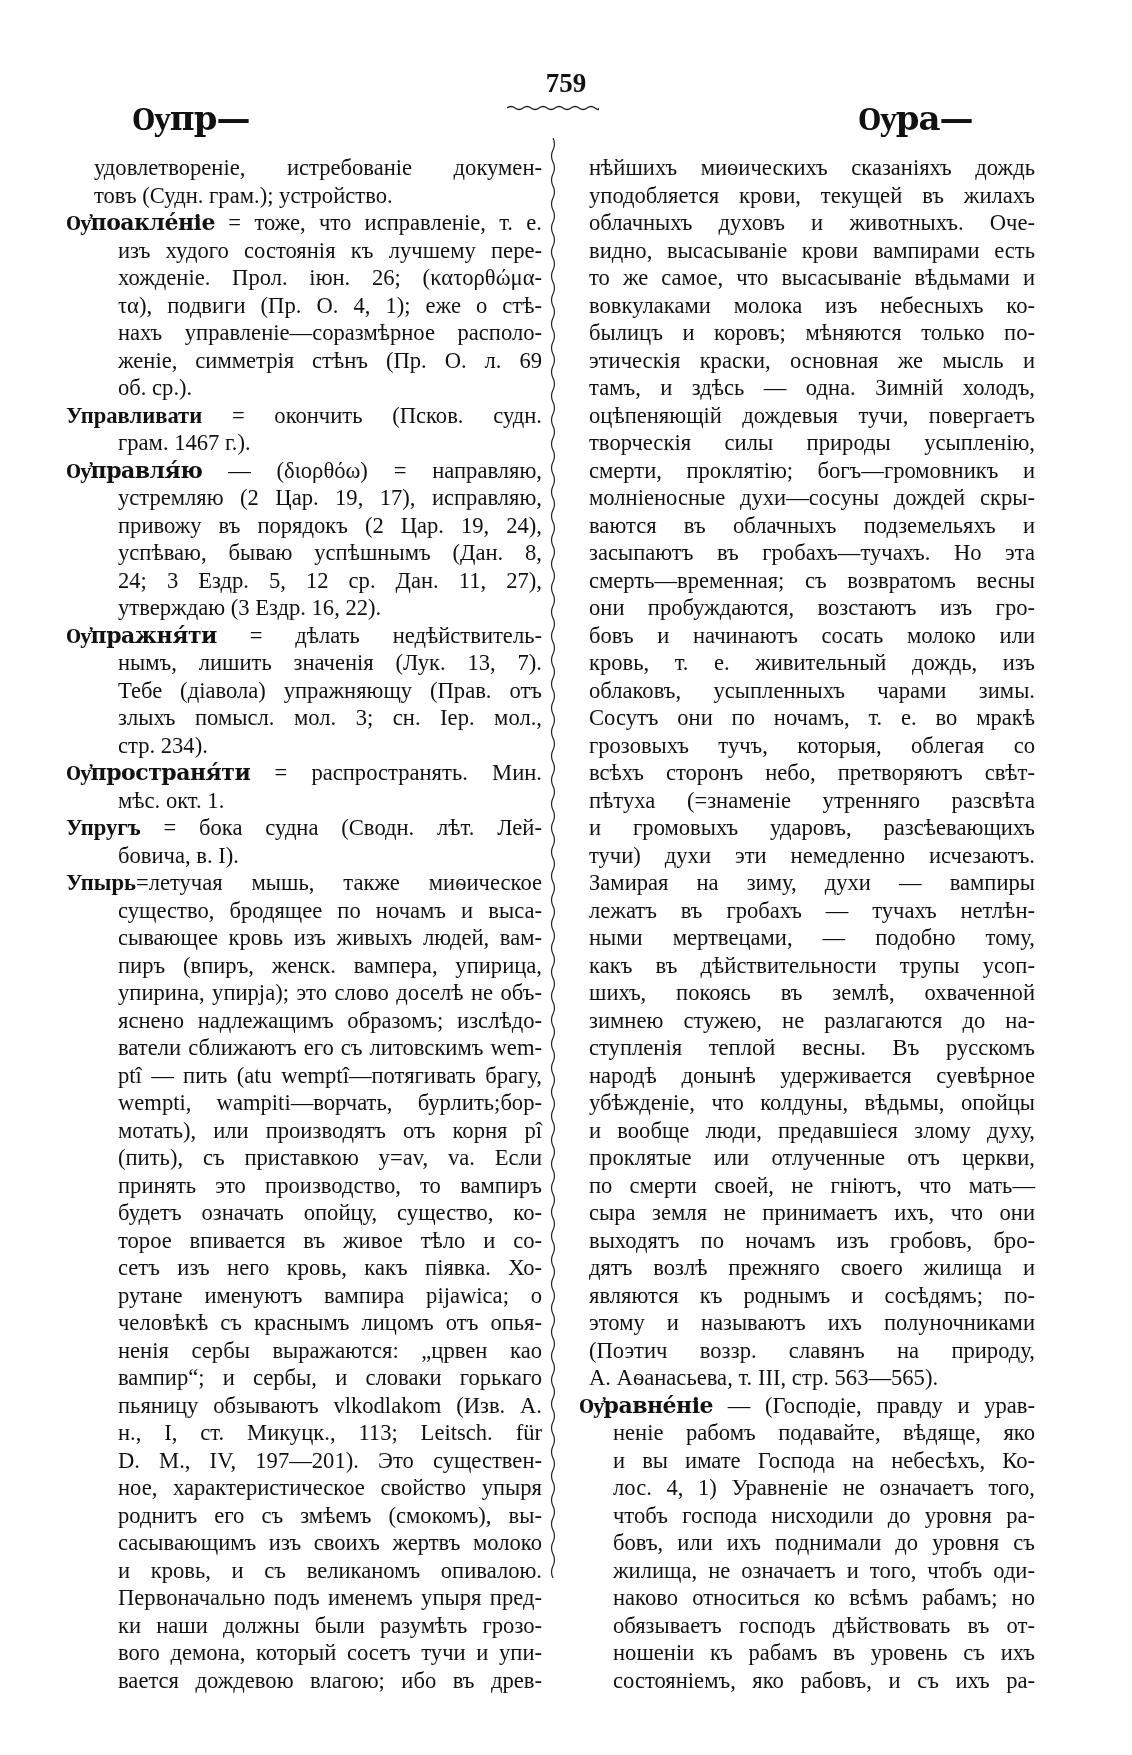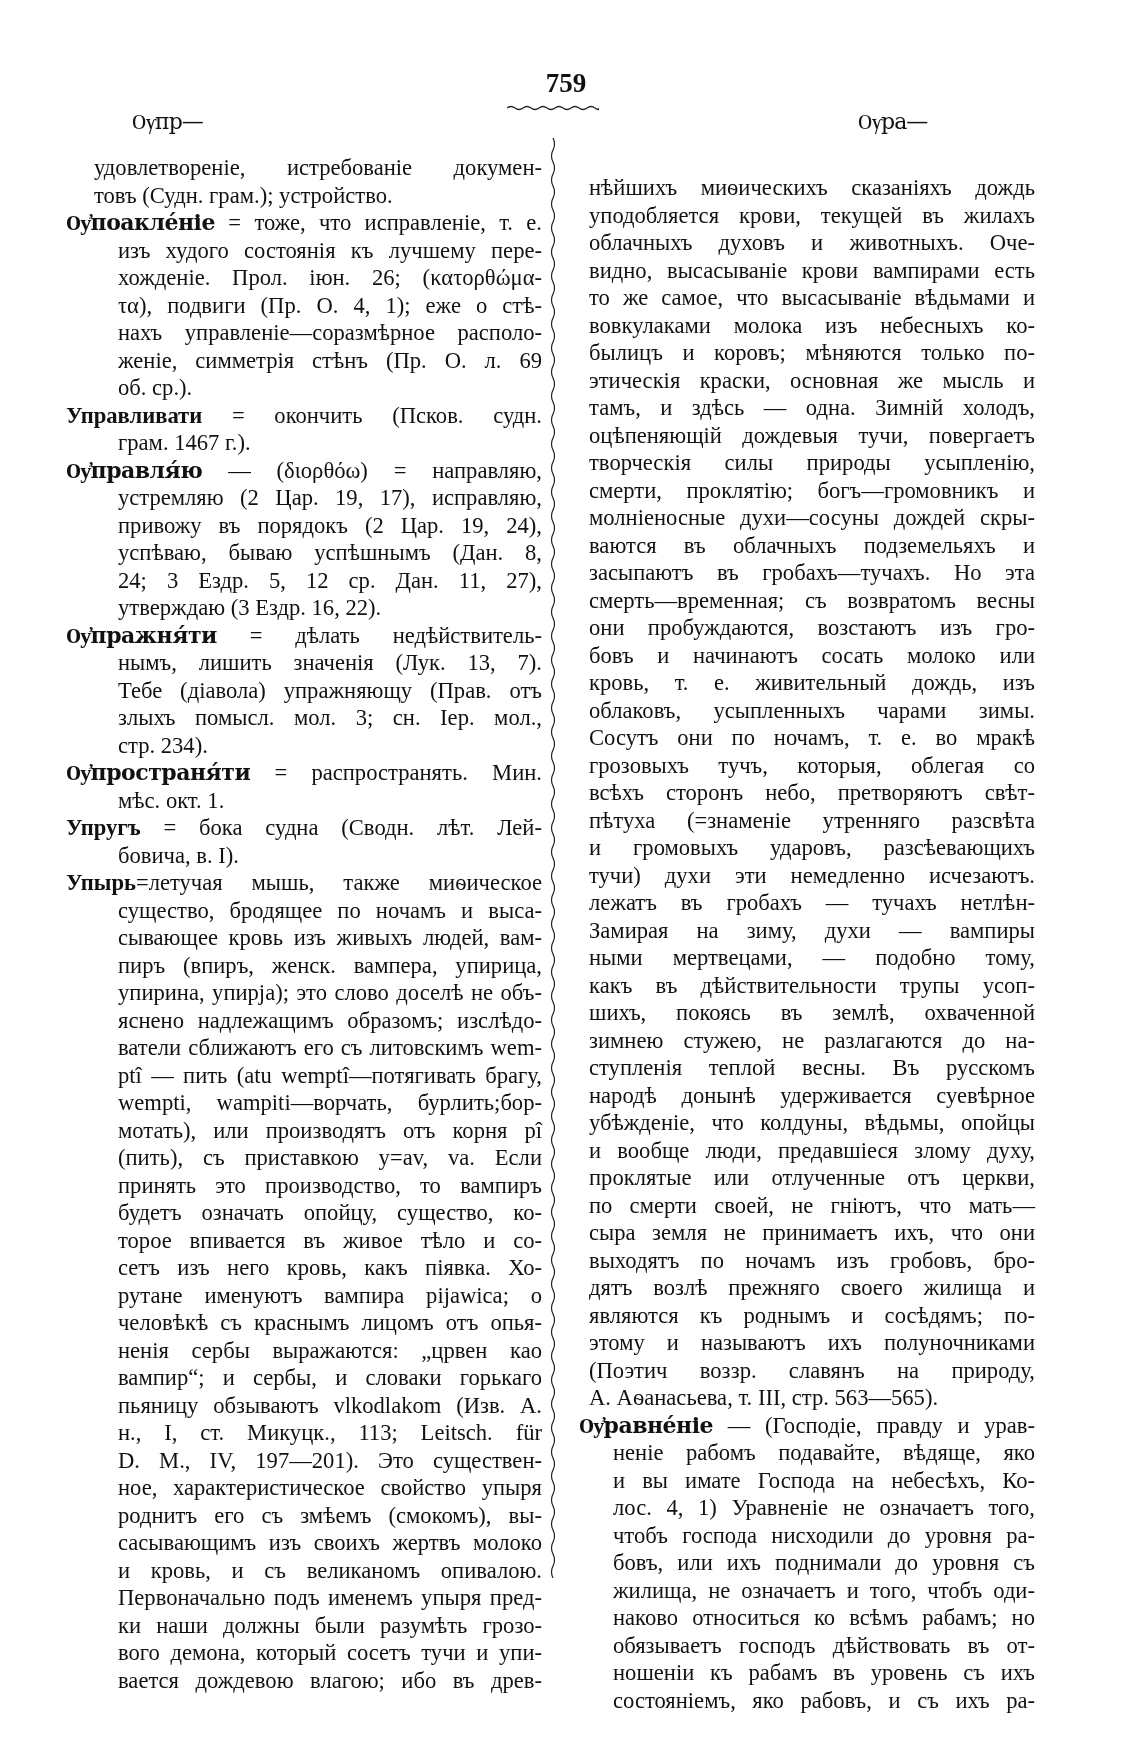--- a/index.html
+++ b/index.html
@@ -1,27 +1,27 @@
 <!DOCTYPE html>
 <html><head>
 <meta charset="utf-8">
 <style>
   html, body { margin: 0; padding: 0; background: #ffffff; }
   body { width: 1132px; height: 1755px; position: relative; overflow: hidden;
          font-family: "Liberation Serif", "DejaVu Serif", serif; color: #111; }
   .page-number { position: absolute; top: 68px; left: 0; width: 1132px; text-align: center;
          font-size: 27px; font-weight: bold; letter-spacing: 0px; }
   .wavy { position: absolute; top: 104px; left: 507px; width: 92px; height: 8px; }
-  .running-head { position: absolute; top: 109px; font-size: 22px;
-         font-family: "DejaVu Serif", serif; font-weight: normal; letter-spacing: -1px; }
+  .running-head { position: absolute; top: 98px; font-size: 34px;
+         font-family: "DejaVu Serif", serif; font-weight: bold; letter-spacing: -1px; }
   .running-head.left { left: 132px; }
   .running-head.right { left: 858px; }
   .column { position: absolute; top: 154px; width: 448px; font-size: 22.6px; line-height: 27.5px; }
   .col-left { left: 94px; }
-  .col-right { left: 589px; width: 446px; margin-top: 20px; }
+  .col-right { left: 589px; width: 446px; }
   .line { display: block; white-space: nowrap; text-align: justify; text-align-last: justify;
           padding-left: 24px; height: 27.5px; }
   .line.first { padding-left: 0; margin-left: -24px; }
   .col-left .line.first { margin-left: -28px; }
   .line.last { text-align-last: left; }
   .line.cont { padding-left: 0; }
   .col-right .line { padding-left: 0; }
   .col-right .line.indent { padding-left: 24px; }
   .col-right .line.first { margin-left: -10px; padding-left: 0; }
   .hw-slav { font-family: "DejaVu Serif", serif; font-weight: bold; font-size: 22px; letter-spacing: -0.5px; }
@@ -122,22 +122,22 @@
     <div class="line cont">они пробуждаются, возстаютъ изъ гро-</div>
     <div class="line cont">бовъ и начинаютъ сосать молоко или</div>
     <div class="line cont">кровь, т. е. живительный дождь, изъ</div>
     <div class="line cont">облаковъ, усыпленныхъ чарами зимы.</div>
     <div class="line cont">Сосутъ они по ночамъ, т. е. во мракѣ</div>
     <div class="line cont">грозовыхъ тучъ, которыя, облегая со</div>
     <div class="line cont">всѣхъ сторонъ небо, претворяютъ свѣт-</div>
     <div class="line cont">пѣтуха (=знаменіе утренняго разсвѣта</div>
     <div class="line cont">и громовыхъ ударовъ, разсѣевающихъ</div>
     <div class="line cont">тучи) духи эти немедленно исчезаютъ.</div>
+    <div class="line cont">Замирая на зиму, духи — вампиры</div>
     <div class="line cont">лежатъ въ гробахъ — тучахъ нетлѣн-</div>
-    <div class="line cont">Замирая на зиму, духи — вампиры</div>
     <div class="line cont">ными мертвецами, — подобно тому,</div>
     <div class="line cont">какъ въ дѣйствительности трупы усоп-</div>
     <div class="line cont">шихъ, покоясь въ землѣ, охваченной</div>
     <div class="line cont">зимнею стужею, не разлагаются до на-</div>
     <div class="line cont">ступленія теплой весны. Въ русскомъ</div>
     <div class="line cont">народѣ донынѣ удерживается суевѣрное</div>
     <div class="line cont">убѣжденіе, что колдуны, вѣдьмы, опойцы</div>
     <div class="line cont">и вообще люди, предавшіеся злому духу,</div>
     <div class="line cont">проклятые или отлученные отъ церкви,</div>
     <div class="line cont">по смерти своей, не гніютъ, что мать—</div>

